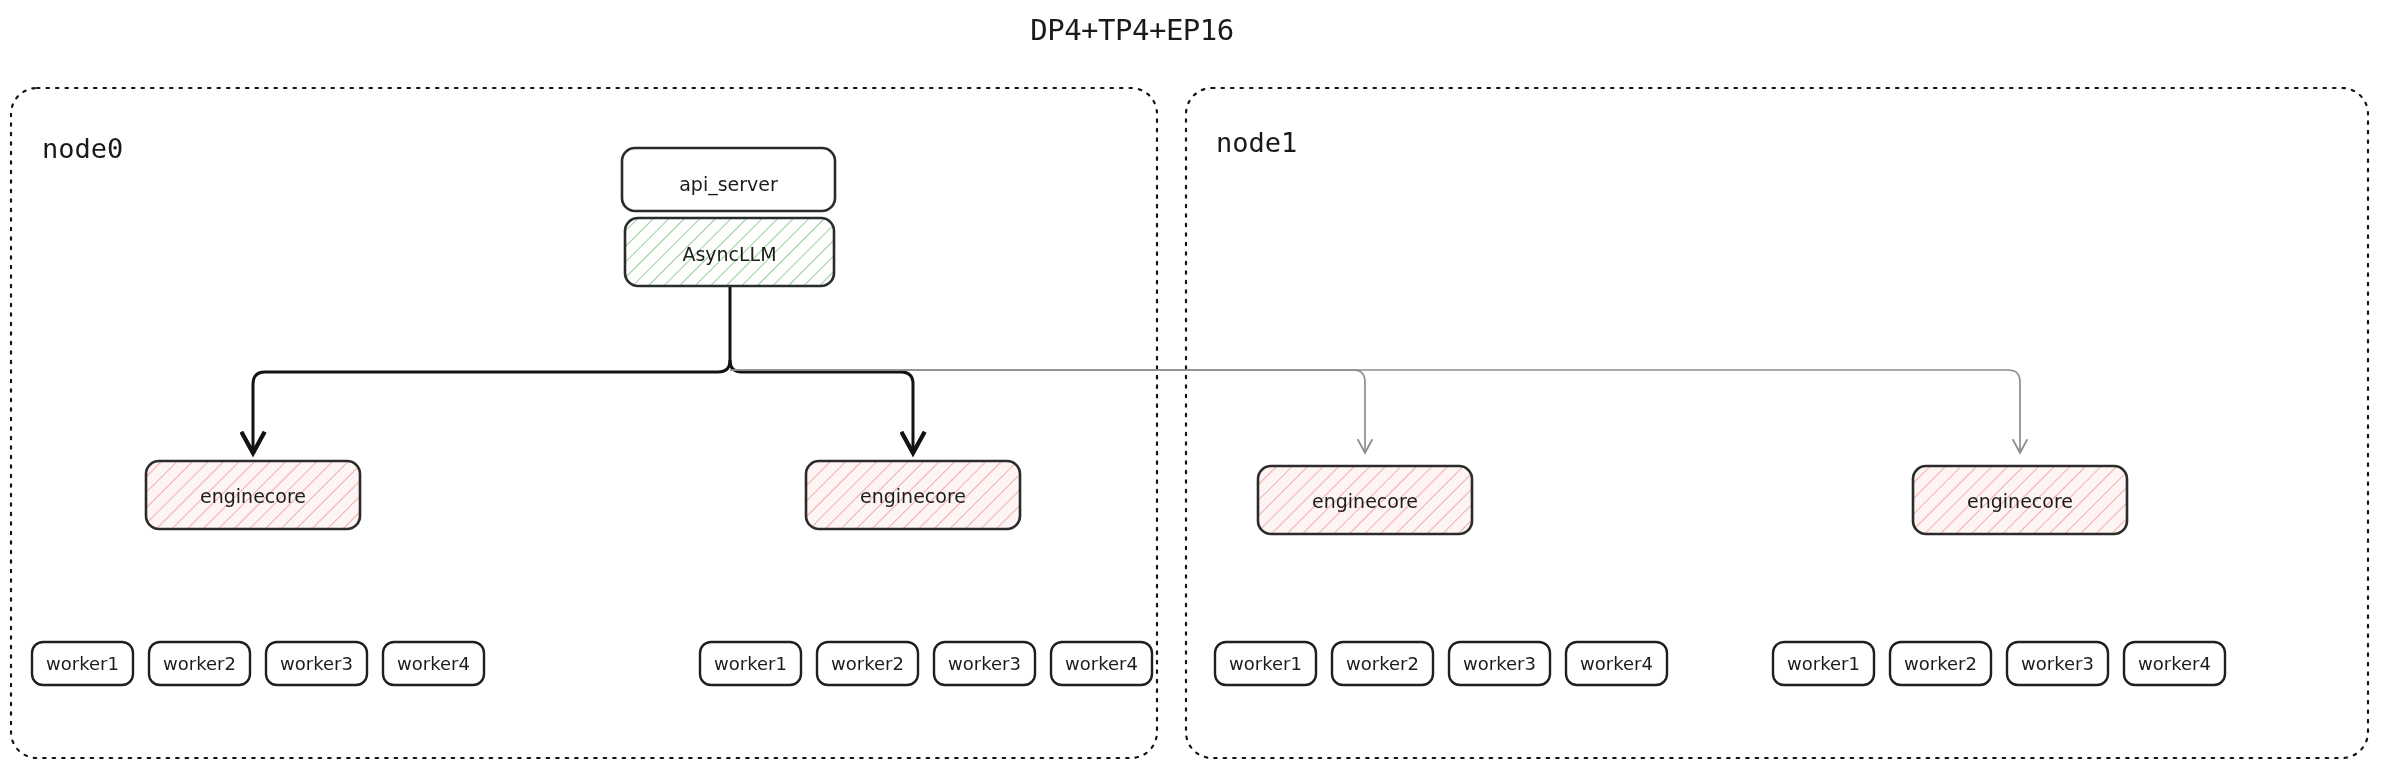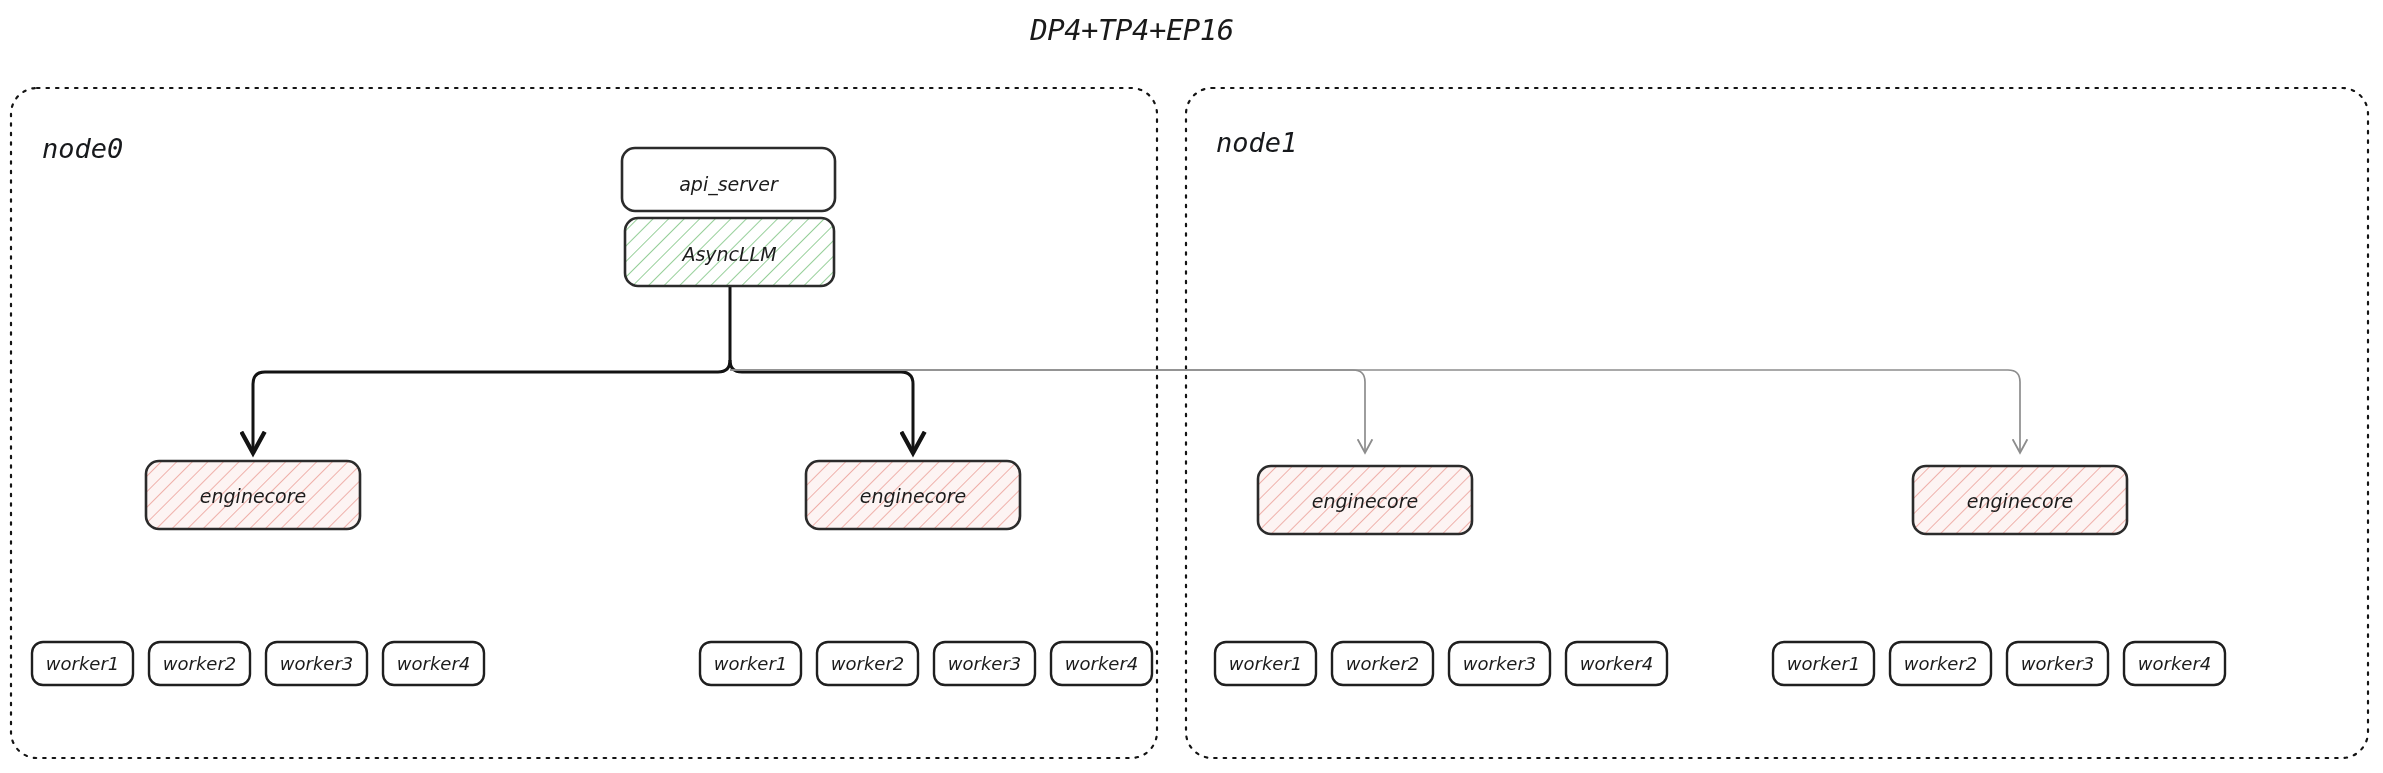--- a/index.html
+++ b/index.html
@@ -11,21 +11,20 @@
     width: 2383px;
     height: 773px;
     font-family: "DejaVu Sans", sans-serif;
     position: relative;
     overflow: hidden;
   }
   #stage {
     position: relative;
     width: 2383px;
     height: 773px;
-    font-style: italic;
   }
   #diagram-svg {
     position: absolute;
     left: 0;
     top: 0;
     width: 2383px;
     height: 773px;
   }
   .title-text {
     font-family: "DejaVu Sans Mono", monospace;

